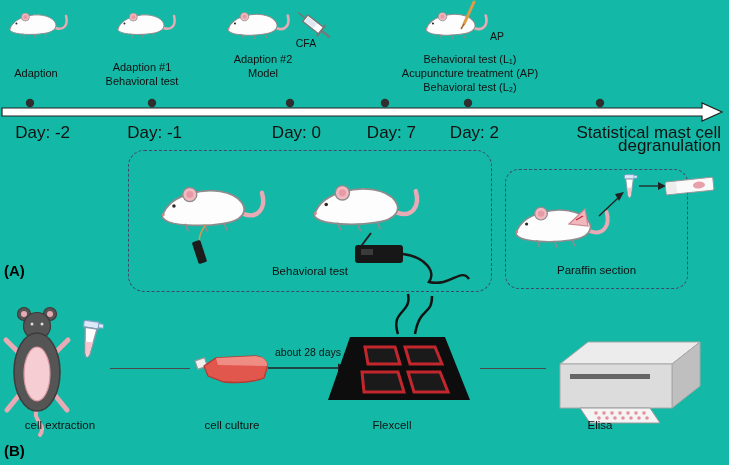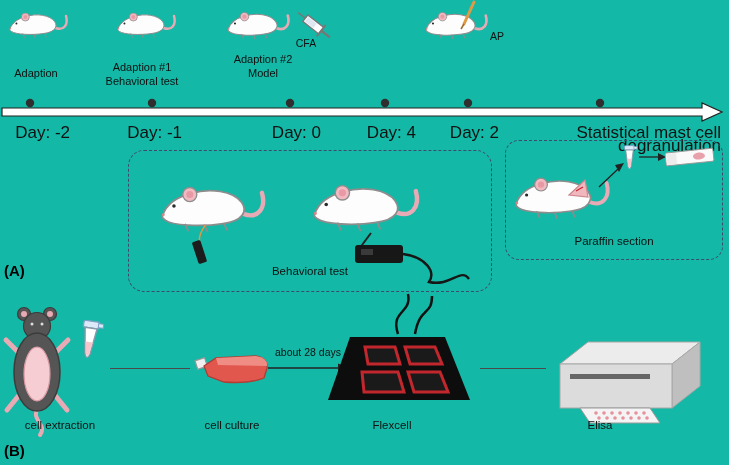--- a/index.html
+++ b/index.html
@@ -75,34 +75,39 @@
     <div>Adaption</div>
   </div>
   <div class="caption" style="left:62px;top:60px;width:160px">
     <div>Adaption #1</div>
     <div>Behavioral test</div>
   </div>
   <div class="caption" style="left:178px;top:52px;width:170px">
     <div>Adaption #2</div>
     <div>Model</div>
   </div>
+  <div class="caption" style="left:370px;top:52px;width:200px">
+    <div>Behavioral test (L₁)</div>
+    <div>Acupuncture treatment (AP)</div>
+    <div>Behavioral test (L₂)</div>
+  </div>
 
   <svg class="abs" style="left:0;top:94px" width="729" height="34" viewBox="0 0 729 34">
     <path d="M2,14 L702,14 L702,9 L722,18 L702,27 L702,22 L2,22 Z" fill="#ffffff" stroke="#222" stroke-width="1.2"></path>
     <circle cx="30" cy="9" r="4.2" fill="#2f2f2f"></circle>
     <circle cx="152" cy="9" r="4.2" fill="#2f2f2f"></circle>
     <circle cx="290" cy="9" r="4.2" fill="#2f2f2f"></circle>
     <circle cx="385" cy="9" r="4.2" fill="#2f2f2f"></circle>
     <circle cx="468" cy="9" r="4.2" fill="#2f2f2f"></circle>
     <circle cx="600" cy="9" r="4.2" fill="#2f2f2f"></circle>
   </svg>
   <div class="tick" style="left:6px;top:126px;width:64px">Day: -2</div>
   <div class="tick" style="left:118px;top:126px;width:64px">Day: -1</div>
   <div class="tick" style="left:257px;top:126px;width:64px">Day: 0</div>
-  <div class="tick" style="left:352px;top:126px;width:64px">Day: 4</div>
+  <div class="tick" style="left:352px;top:126px;width:64px">Day: 7</div>
   <div class="tick" style="left:435px;top:126px;width:64px">Day: 2</div>
   <div class="tick" style="left:511px;top:126px;width:210px">Statistical mast cell degranulation</div>
 
   <div class="dashed-box" style="left:128px;top:150px;width:364px;height:142px">
     <svg class="abs" style="left:30px;top:24px" width="110" height="62" viewBox="0 0 125 70">
         <use href="#mouse-side"></use>
       </svg>
     <svg class="abs" style="left:57px;top:72px" width="34" height="44" viewBox="0 0 34 50">
       <path d="M20,2 C14,10 12,16 13,22" stroke="#e09a45" stroke-width="1.6" fill="none"></path>
       <rect x="8" y="20" width="10" height="26" rx="2" fill="#1c1c1c" transform="rotate(-18 13 33)"></rect>
@@ -114,21 +119,21 @@
     <svg class="abs" style="left:212px;top:76px" width="130" height="60" viewBox="0 0 130 60">
       <line x1="18" y1="22" x2="30" y2="6" stroke="#222" stroke-width="2"></line>
       <rect x="14" y="18" width="48" height="18" rx="3" fill="#171717"></rect>
       <rect x="20" y="22" width="12" height="6" fill="#3a3a3a"></rect>
       <path d="M62,27 C85,30 95,45 88,55 C110,60 120,40 128,52" stroke="#171717" stroke-width="2.4" fill="none"></path>
     </svg>
 
     <div class="box-label" style="top:114px">Behavioral test</div>
   </div>
 
-  <div class="dashed-box" style="left:505px;top:140px;width:218px;height:120px;border-radius:14px">
+  <div class="dashed-box" style="left:505px;top:169px;width:183px;height:120px;border-radius:14px">
     <svg class="abs" style="left:7px;top:26px" width="100" height="56" viewBox="0 0 125 70">
         <use href="#mouse-side"></use>
       </svg>
     <svg class="abs" style="left:62px;top:38px" width="24" height="20" viewBox="0 0 24 20">
       <polygon points="1,16 17,1 20,18" fill="#f2b6bd" stroke="#cc8890" stroke-width="1.2"></polygon>
       <line x1="8" y1="12" x2="15" y2="8" stroke="#c1272d" stroke-width="1.3"></line>
     </svg>
     <svg class="abs" style="left:90px;top:20px" width="34" height="28" viewBox="0 0 34 28">
       <line x1="3" y1="26" x2="22" y2="8" stroke="#222" stroke-width="1.3"></line>
       <polygon points="19,4 28,2 23,11" fill="#222"></polygon>

